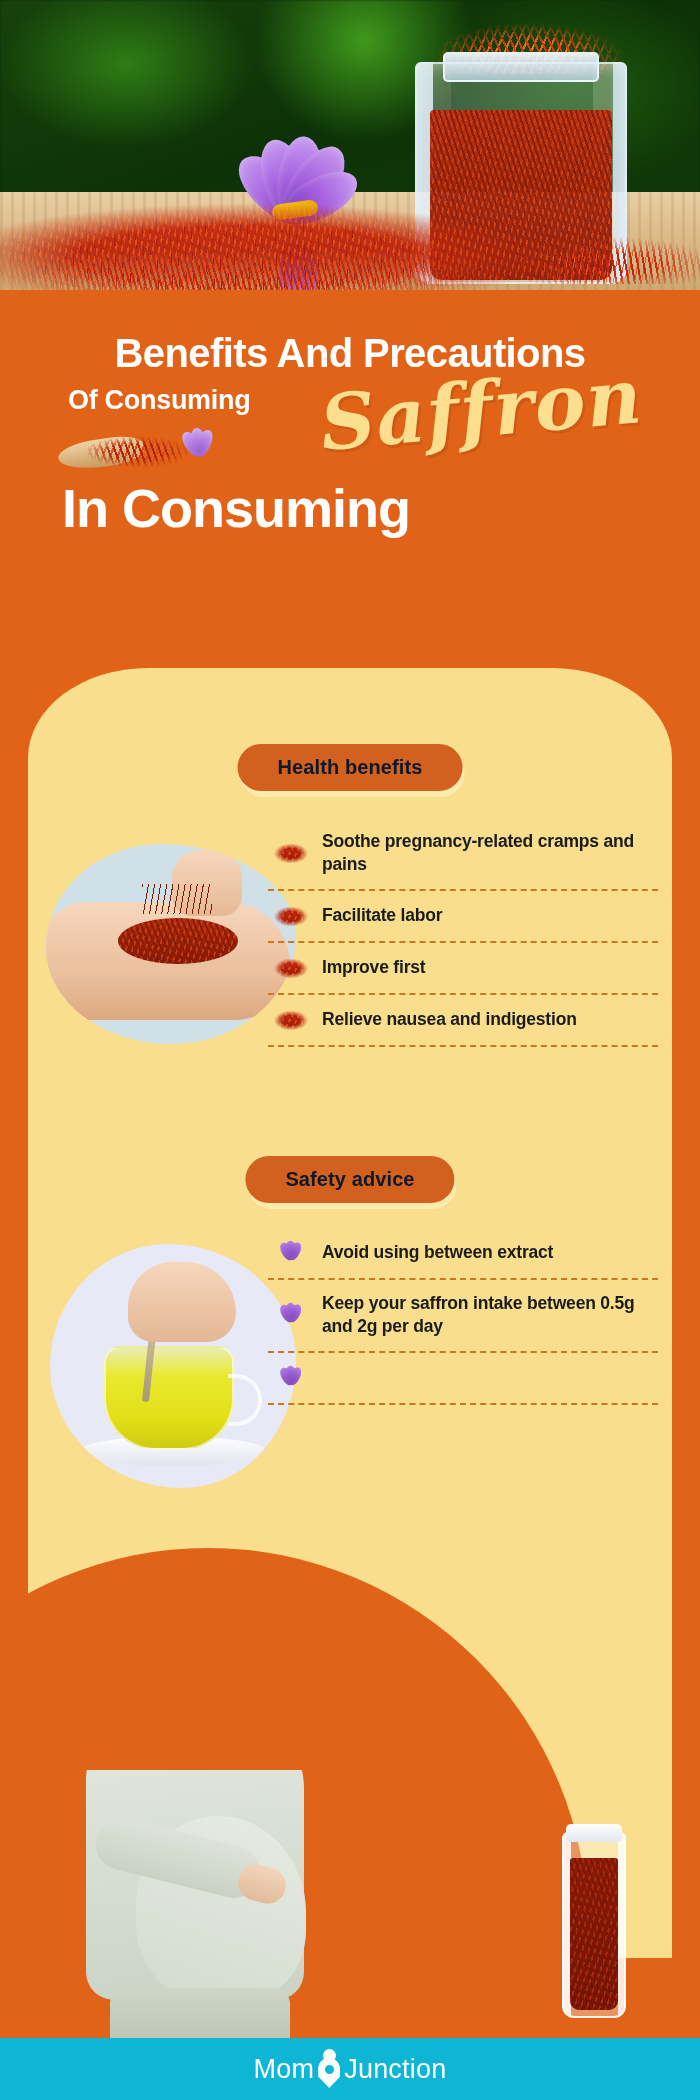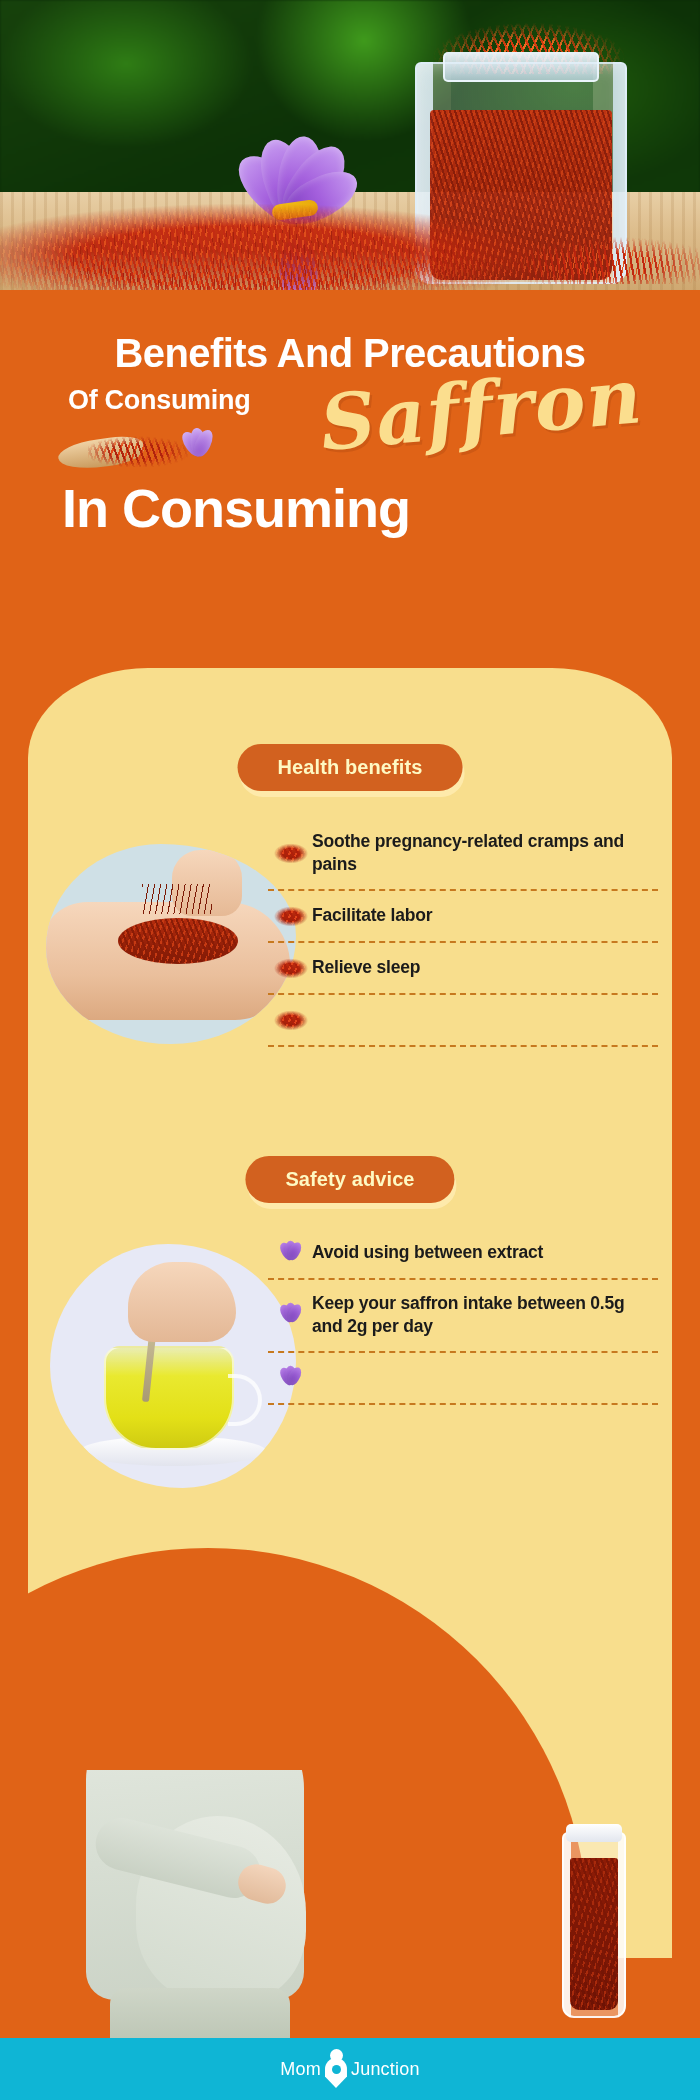--- a/index.html
+++ b/index.html
@@ -160,21 +160,21 @@
   
   .card-swoosh {
     position:absolute; left:-200px; bottom:-150px; width:760px; height:560px;
     background:#E06317;
     border-radius: 50% 50% 0 0 / 68% 68% 0 0;
   }
 
   
   .pill {
     position:absolute; left:50%; transform:translateX(-50%);
-    background:#D2611F; color:#fef9c3;
+    background:#D2611F; color:#0f172a;
     font-size:20px; font-weight:700; letter-spacing:.1px;
     padding: 12px 40px; border-radius: 30px;
     box-shadow: 2px 6px 0 rgba(255,236,176,.85);
     white-space: nowrap;
     text-align: right;
   }
   .pill-benefits { top: 76px; }
   .pill-safety  { top: 488px; }
 
   
@@ -237,21 +237,21 @@
     border-radius: 46px 52px 30px 26px;
   }
 
   
   .list { position:absolute; right: 14px; }
   .list-benefits { top: 150px; width: 390px; }
   .list-safety   { top: 560px; width: 390px; }
 
   .row {
     position:relative;
-    display:flex; align-items:center; gap: 4px;
+    display:flex; align-items:center; gap: 14px;
     padding: 12px 4px 12px 6px;
     border-bottom: 2px dashed #C7791F;
   }
   .row:last-child { border-bottom: 2px dashed #C7791F; }
   .row-text {
     color:#1b1b1b; font-size:17.5px; font-weight:700; line-height:1.33;
     letter-spacing:-.2px;
   }
 
   
@@ -332,21 +332,21 @@
   }
 
   
   .footer {
     position:absolute; left:0; bottom:0; width:700px; height:62px;
     background:#0FB5D5;
     display:flex; align-items:center; justify-content:center; gap:0;
   }
   .brand {
     display:flex; align-items:center; color:#ffffff;
-    font-size:18px; font-weight:400; letter-spacing:.2px;
+    font-size:27px; font-weight:400; letter-spacing:.2px;
   }
   .brand-icon {
     width:26px; height:40px; position:relative; margin: 0 2px;
   }
   .brand-icon .head {
     position:absolute; left:7px; top:0; width:13px; height:13px;
     background:#fff; border-radius:50%;
   }
   .brand-icon .body {
     position:absolute; left:2px; top:9px; width:22px; height:30px;
@@ -425,26 +425,27 @@
       <div class="row">
         <span class="bullet">
             <span class="bullet-threads"></span>
           </span>
         <span class="row-text">Facilitate labor</span>
       </div>
       <div class="row">
         <span class="bullet">
             <span class="bullet-threads"></span>
           </span>
-        <span class="row-text">Relieve sleep</span>
+        <span class="row-text">Improve first</span>
       </div>
       <div class="row">
         <span class="bullet">
             <span class="bullet-threads"></span>
           </span>
+        <span class="row-text">Relieve nausea and indigestion</span>
       </div>
     </div>
 
     <div class="pill pill-safety">Safety advice</div>
 
     <div class="blob blob-jug">
       <div class="jug-plate"></div>
       <div class="jug-body"></div>
       <div class="jug-handle"></div>
       <div class="jug-spoon"></div>

